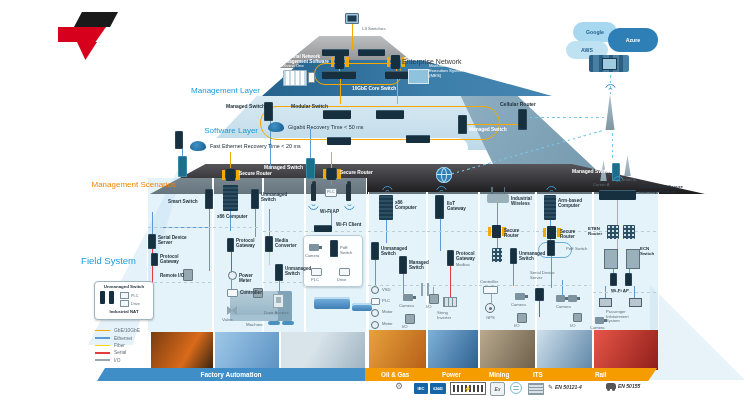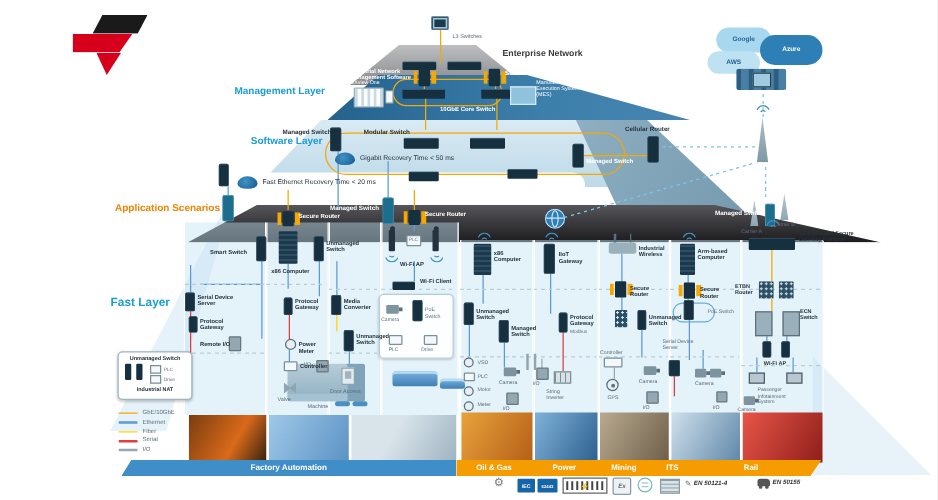--- a/index.html
+++ b/index.html
@@ -9,21 +9,21 @@
   .trap{position:absolute;z-index:1;}
   #trap-ent{left:280px;top:36px;width:140px;height:32px;background:linear-gradient(#bcbec0,#87898c);clip-path:polygon(28% 0,72% 0,100% 100%,0 100%);}
   #trap-mgmt{left:262px;top:60px;width:290px;height:36px;background:linear-gradient(100deg,#24618d,#3d7fab 60%,#4585b1);clip-path:polygon(14% 0,55% 0,100% 100%,0 100%);}
   #trap-ctrl{left:205px;top:96px;width:345px;height:54px;background:linear-gradient(#d9eaf3,#bdd9e8);clip-path:polygon(15% 0,74% 0,100% 100%,0 100%);}
   #trap-ctrl-r{left:455px;top:96px;width:190px;height:84px;background:linear-gradient(120deg,#8fafc2,#6e94a9);clip-path:polygon(3% 0,33% 0,80% 100%,24% 100%);}
   #trap-app{left:150px;top:164px;width:555px;height:30px;background:linear-gradient(#55555a,#1c1c1f);clip-path:polygon(10% 0,76% 0,100% 100%,0 100%);z-index:2;}
   #tri-left{left:88px;top:150px;width:100px;height:195px;background:#ddeef8;opacity:.75;clip-path:polygon(100% 0,45% 100%,0 100%);}
   #tri-right{left:650px;top:285px;width:95px;height:95px;background:#e2f0f8;opacity:.8;clip-path:polygon(0 0,100% 100%,0 100%);}
   #pill-fast{left:168px;top:138px;width:300px;height:20px;background:#fff;border-radius:10px;z-index:2;}
   
-  .hd{position:absolute;z-index:7;font-weight:bold;}
+  .hd{position:absolute;z-index:7;font-weight:normal;margin-top:18px;}
   #hd-mgmt{left:160px;top:68px;width:100px;text-align:right;color:#1b9cd9;font-size:8px;}
   #hd-ctrl{left:158px;top:108px;width:100px;text-align:right;color:#1b9cd9;font-size:8px;}
   #hd-app{left:66px;top:162px;width:110px;text-align:right;color:#f08300;font-size:8px;}
   #hd-field{left:60px;top:237px;width:76px;text-align:right;color:#1b9cd9;font-size:9.5px;}
   #hd-ent{left:402px;top:40px;width:70px;color:#3a3a3a;font-size:7px;}
   
   .panel{position:absolute;z-index:2;background:rgba(196,227,243,.45);border-left:1.5px solid #fff;border-right:1.5px solid #fff;}
   
   .photo{position:absolute;z-index:2;border-left:1px solid #fff;}
   .ph-factory-1{background:linear-gradient(120deg,#7a3d10,#d96a1a 60%,#3a2410);}
@@ -153,22 +153,22 @@
   <div class="trap" id="trap-ctrl"></div>
   <div class="trap" id="trap-ctrl-r"></div>
   <div class="trap" id="pill-fast"></div>
   <div class="trap" id="trap-app"></div>
   <div class="trap" id="tri-left"></div>
   <div class="trap" id="tri-right"></div>
 
   <div class="hd" id="hd-ent">Enterprise Network</div>
   <div class="hd" id="hd-mgmt">Management Layer</div>
   <div class="hd" id="hd-ctrl">Software Layer</div>
-  <div class="hd" id="hd-app">Application Scenarios</div>
-  <div class="hd" id="hd-field">Fast Layer</div>
+  <div class="hd" id="hd-app">Management Scenarios</div>
+  <div class="hd" id="hd-field">Field System</div>
 
   <div class="cloud" id="cloud-google">Google</div>
   <div class="cloud" id="cloud-azure">Azure</div>
   <div class="cloud" id="cloud-aws">AWS</div>
   <div class="abs" id="dc-rack"></div>
   <div class="abs" id="dc-screen"></div>
 
   <div class="abs" id="callout">
     <div class="t">Unmanaged Switch</div>
     <div class="row">

